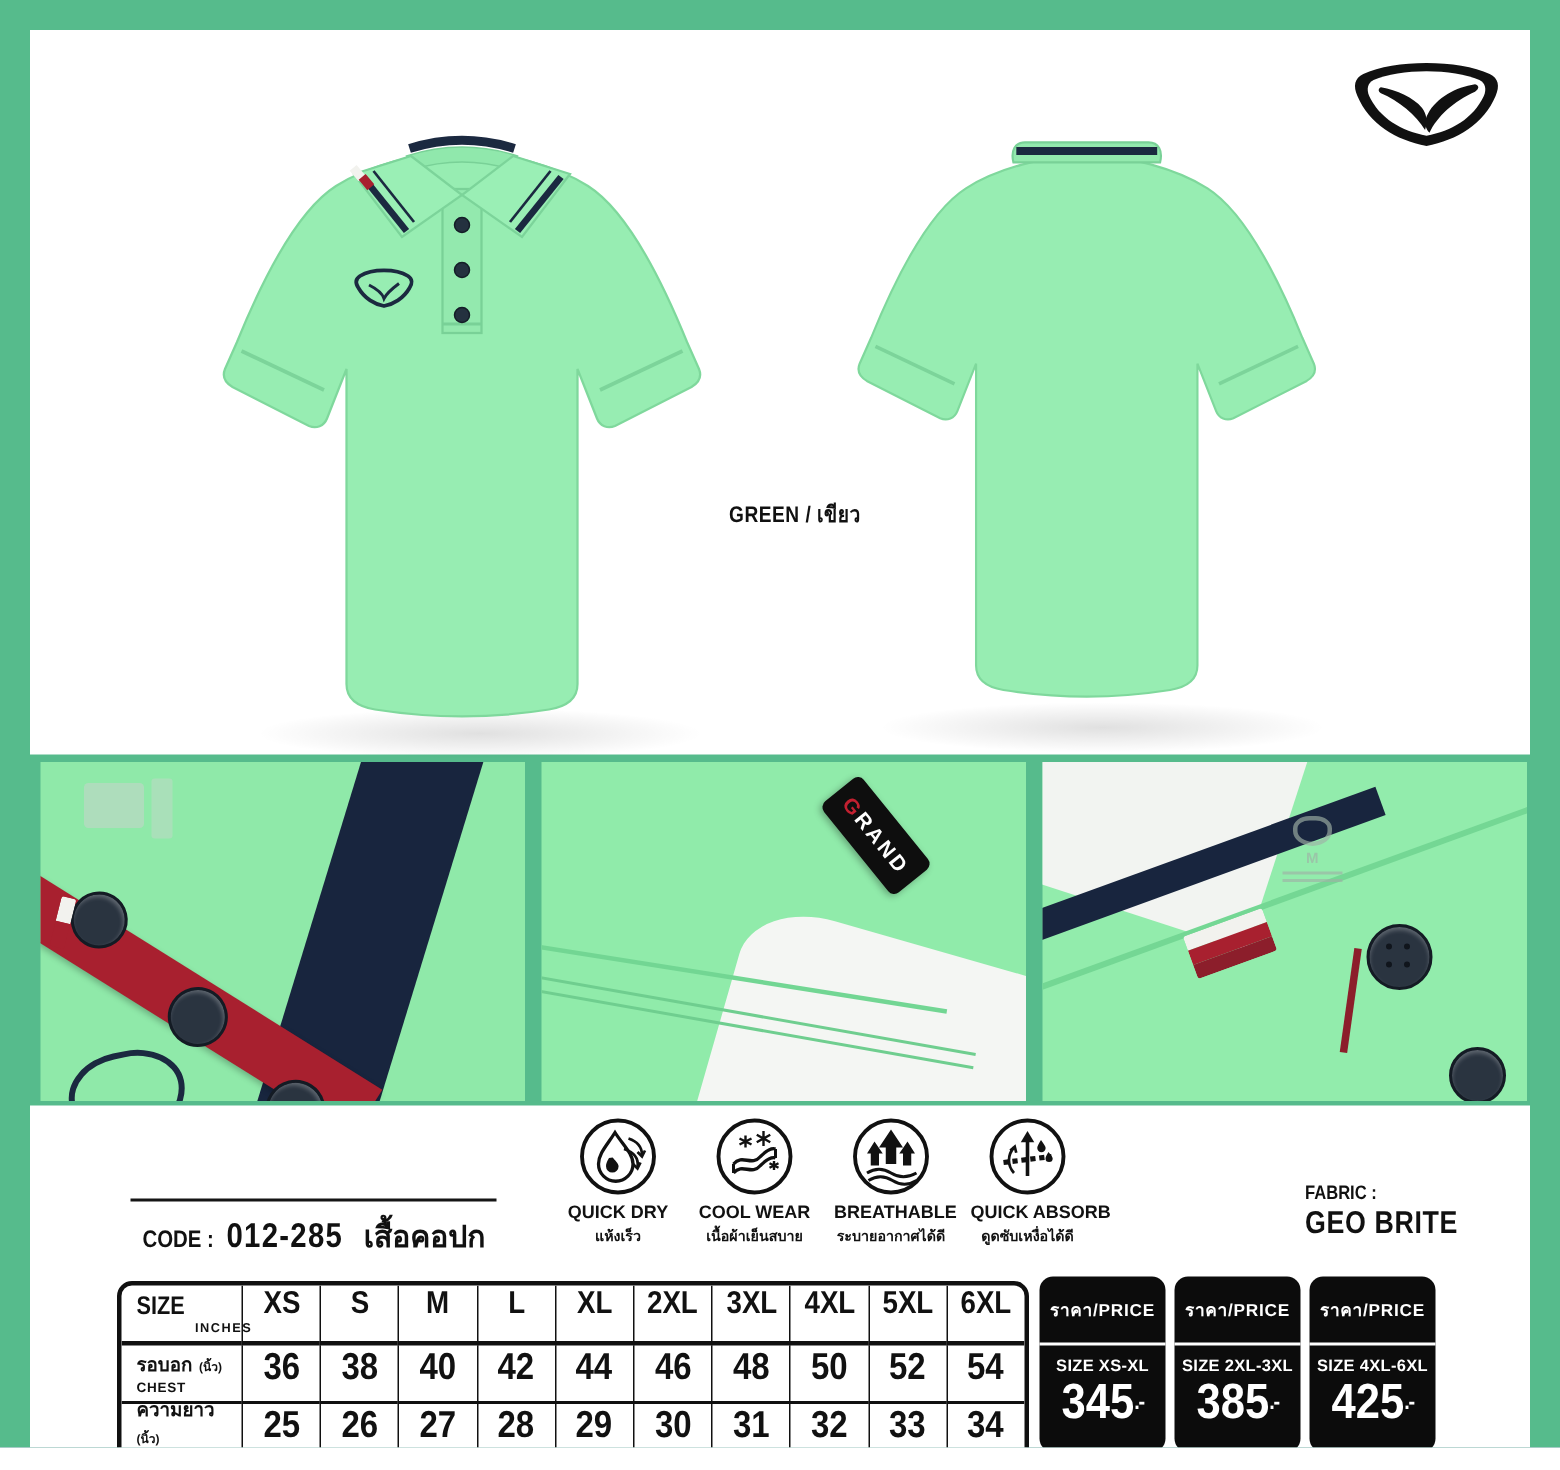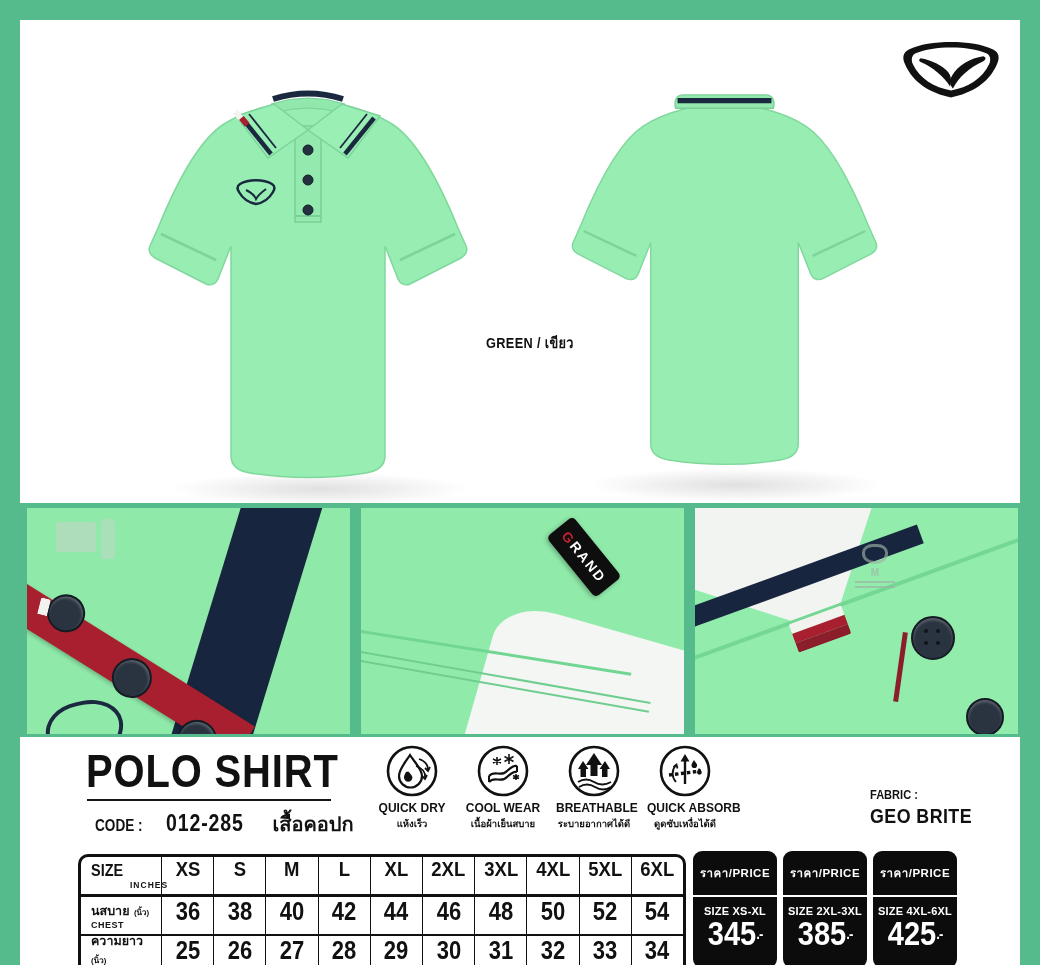--- a/index.html
+++ b/index.html
@@ -50,21 +50,21 @@
   .d3-tag .ln{height:2px;background:#9fb2a6;margin:3px 8px 0 8px;}
   .d3-btn1{left:67%;top:48%;width:40px;height:40px;}
   .d3-btn2{left:84%;top:84%;width:34px;height:34px;}
   .d3-red{left:63%;top:55%;width:5px;height:70px;background:#8C1E2B;transform:rotate(8deg);}
   .hole{position:absolute;width:4px;height:4px;border-radius:50%;background:#10151c;}
 
   
   .info{left:20px;top:737px;width:1000px;height:233px;}
   .product-title{position:absolute;left:66px;top:10px;font-size:47px;font-weight:bold;line-height:1;letter-spacing:1px;}
   .title-rule{position:absolute;left:67px;top:62px;width:244px;height:2px;background:#151515;}
-  .code-row{position:absolute;left:75px;top:71px;display:flex;align-items:baseline;gap:15px;white-space:nowrap;}
+  .code-row{position:absolute;left:75px;top:71px;display:flex;align-items:baseline;white-space:nowrap;}
   .code-label{font-size:16px;font-weight:bold;}
   .code-value{font-size:23px;font-weight:bold;letter-spacing:1px;}
   .code-thai{font-size:20px;font-weight:bold;}
   .features{position:absolute;left:354px;top:7px;display:flex;gap:15px;}
   .feature{width:76px;text-align:center;}
   .feature svg{display:block;margin:0 auto;}
   .f-label{font-size:12px;font-weight:bold;margin-top:3px;white-space:nowrap;}
   .f-thai{font-size:9.5px;font-weight:bold;margin-top:1px;white-space:nowrap;}
   .fabric{position:absolute;left:850px;top:50px;}
   .fabric-label{font-size:13px;font-weight:bold;}
@@ -195,21 +195,20 @@
       <div class="hole" style="left:11px;top:11px;"></div>
         <div class="hole" style="left:23px;top:11px;"></div>
       <div class="hole" style="left:11px;top:23px;"></div>
         <div class="hole" style="left:23px;top:23px;"></div>
     </div>
     <div class="abs btn d3-btn2"></div>
   </div>
 
   <div class="panel info">
 
-    <div class="product-title"><span class="cond">POLO SHIRT</span></div>
     <div class="title-rule"></div>
     <div class="code-row">
       <span class="code-label"><span class="cond">CODE :</span></span>
       <span class="code-value"><span class="cond">012-285</span></span>
       <span class="code-thai">เสื้อคอปก</span>
     </div>
 
     <div class="features">
 
       <div class="feature">
@@ -308,21 +307,21 @@
           <span class="cond-c">4XL</span>
         </div>
       <div class="st-cell st-hrow st-size">
           <span class="cond-c">5XL</span>
         </div>
       <div class="st-cell st-hrow st-size">
           <span class="cond-c">6XL</span>
         </div>
 
       <div class="st-cell st-first st-mrow">
-        <span><span class="st-rowlabel-thai">นสบาย</span> <span class="st-rowlabel-unit">(นิ้ว)</span></span>
+        <span><span class="st-rowlabel-thai">รอบอก</span> <span class="st-rowlabel-unit">(นิ้ว)</span></span>
         <span class="st-rowlabel-eng">CHEST</span>
       </div>
       <div class="st-cell st-mrow st-val">
           <span class="cond-c">36</span>
         </div>
       <div class="st-cell st-mrow st-val">
           <span class="cond-c">38</span>
         </div>
       <div class="st-cell st-mrow st-val">
           <span class="cond-c">40</span>

